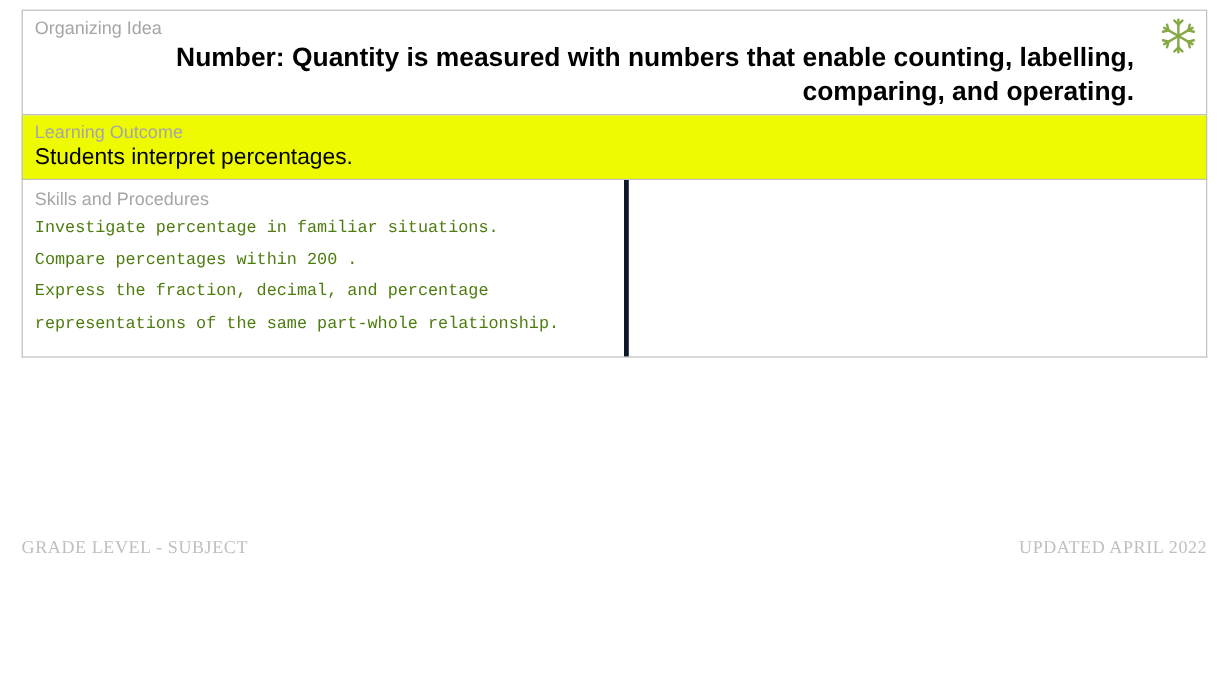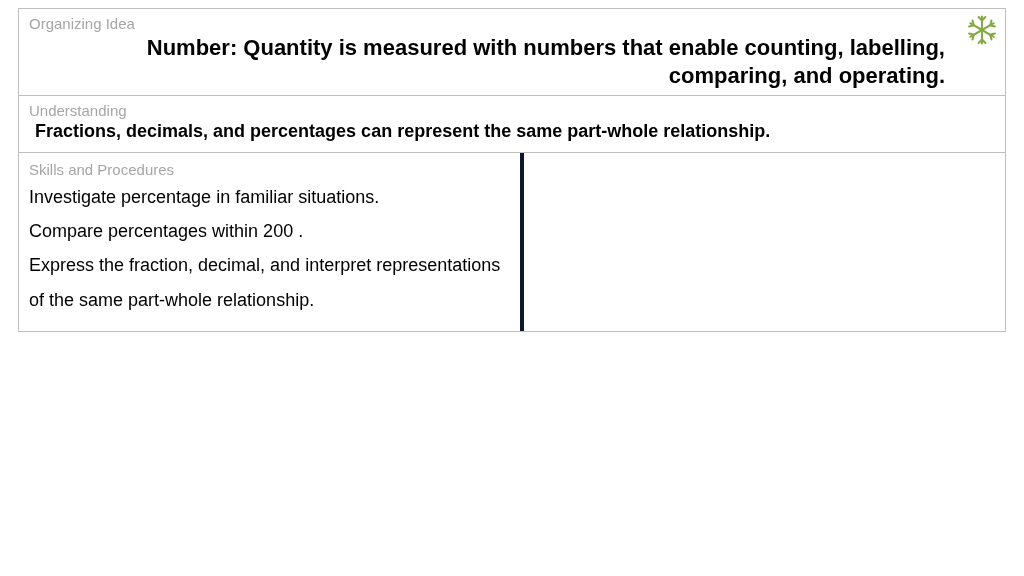--- a/index.html
+++ b/index.html
@@ -9,21 +9,21 @@
   .label { color: #a6a6a6; font-size: 15px; font-weight: 400; margin-bottom: 2px; }
   .org-idea .title { font-size: 22px; font-weight: 700; color: #000; line-height: 1.25; text-align: right; }
   .org-idea { position: relative; padding-right: 60px; }
   .outcome { background: #eefb00; border-top: none; }
   .outcome .text { color: #000; font-size: 19px; }
   .understanding { border-top: none; padding-bottom: 10px; }
   .understanding .text { font-size: 18px; font-weight: 700; color: #000; padding-left: 6px; }
   .skills-row { display: flex; border: 1px solid #bfbfbf; border-top: none; }
   .skills-left { flex: 1; padding: 8px 10px 14px 10px; border-right: 4px solid #0f172a; }
   .skills-right { flex: 1; }
-  .skills-left .item { font-size: 18px; color: #000000; line-height: 1.9; }
+  .skills-left .item { font-size: 14px; color: #4d7c0f; line-height: 1.9; font-family: Liberation Mono, monospace; }
   .footer { position: absolute; bottom: 18px; left: 18px; right: 18px; display: flex; justify-content: space-between; color: #bfbfbf; font-size: 15px; letter-spacing: 0.5px; font-family: "Comic Sans MS", "Bradley Hand", cursive; }
   .snowflake { position: absolute; top: 4px; right: 6px; color: #86a845; }
 </style>
 </head>
 <body>
 
 <div class="page">
 
   <div class="cell org-idea">
     <span class="snowflake">
@@ -60,30 +60,34 @@
               <line x1="0" y1="-28" x2="10" y2="-38"></line>
           </g>
           <circle cx="0" cy="0" r="5" fill="currentColor" stroke="none"></circle>
         </g>
       </svg>
     </span>
     <div class="label">Organizing Idea</div>
     <div class="title">Number: Quantity is measured with numbers that enable counting, labelling, comparing, and operating.</div>
   </div>
 
+  <div class="cell outcome">
+    <div class="label">Learning Outcome</div>
+    <div class="text">Students interpret percentages.</div>
+  </div>
 
-  <div class="cell understanding">
-    <div class="label">Understanding</div>
-    <div class="text">Fractions, decimals, and percentages can represent the same part-whole relationship.</div>
-  </div>
 
   <div class="skills-row">
     <div class="skills-left">
       <div class="label">Skills and Procedures</div>
       <div class="item">Investigate percentage in familiar situations.</div>
       <div class="item">Compare percentages within 200 .</div>
-      <div class="item">Express the fraction, decimal, and interpret representations of the same part-whole relationship.</div>
+      <div class="item">Express the fraction, decimal, and percentage representations of the same part-whole relationship.</div>
     </div>
     <div class="skills-right"></div>
   </div>
 
+  <div class="footer">
+    <span>GRADE LEVEL - SUBJECT</span>
+    <span>UPDATED APRIL 2022</span>
+  </div>
 
 </div>
 
 </body></html>

